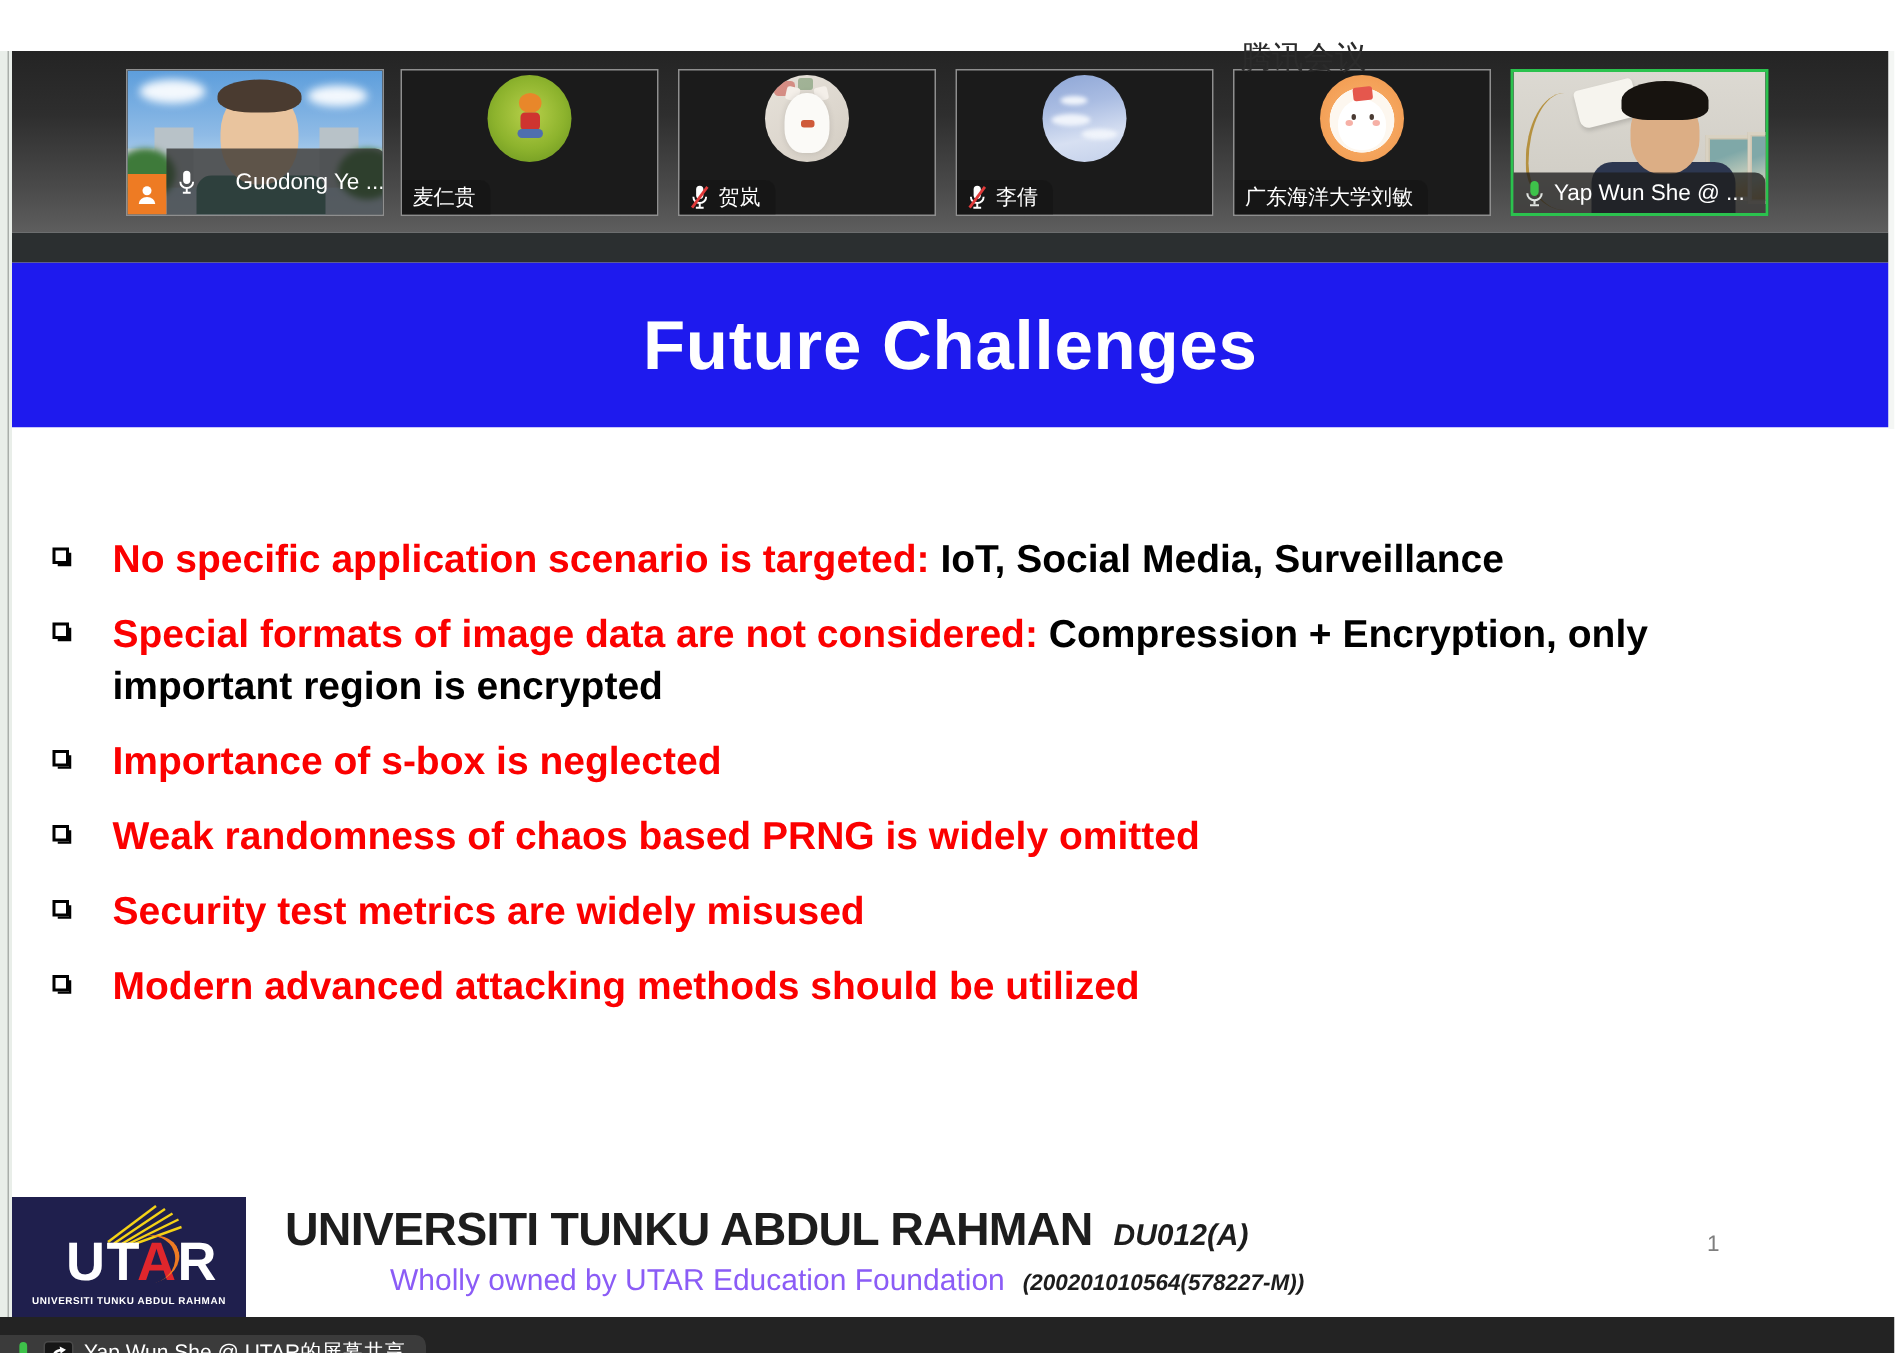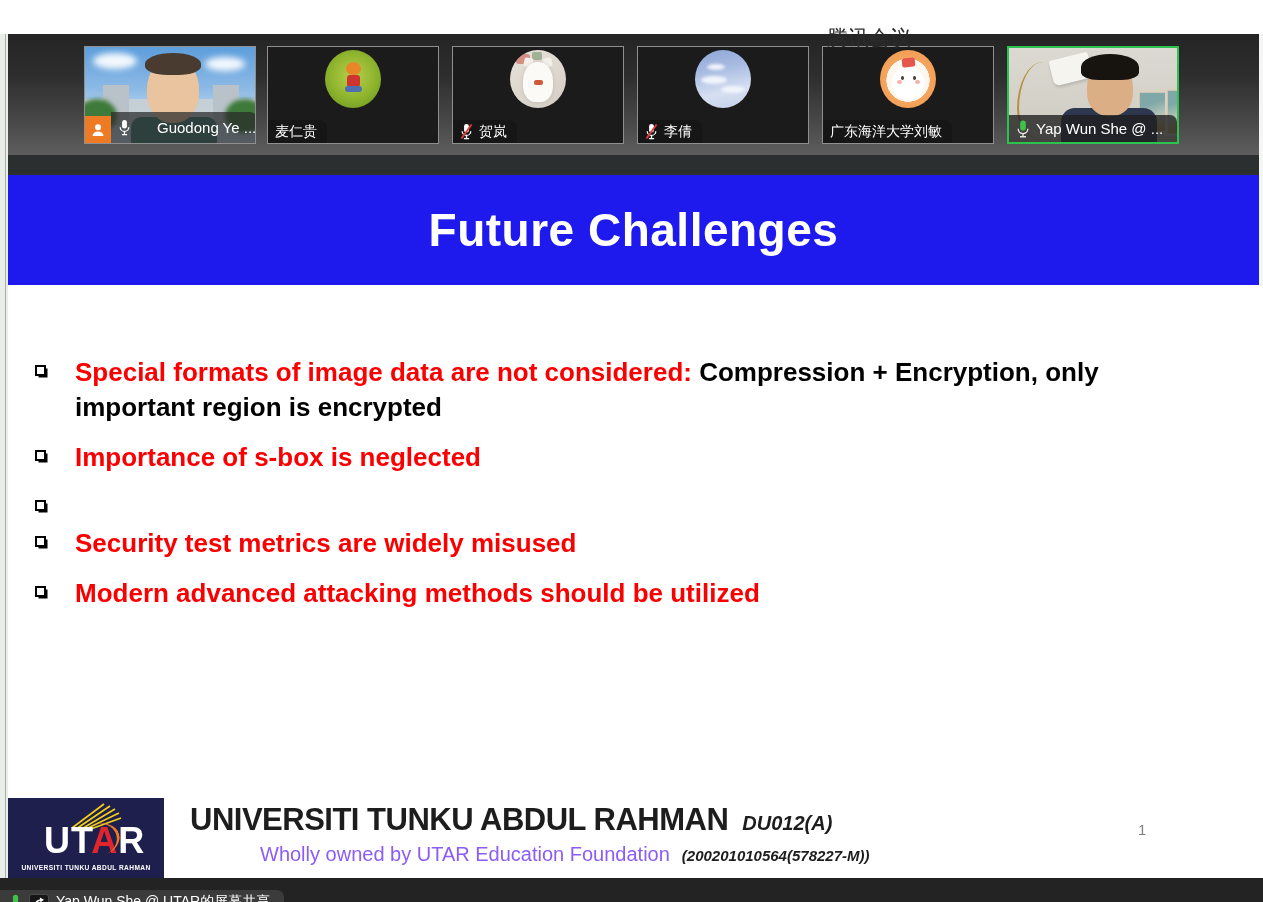--- a/index.html
+++ b/index.html
@@ -64,21 +64,21 @@
   .av5 .bow { position:absolute; left:22px; top:8px; width:13px; height:9px; background:#e5574d; border-radius:2px; transform:rotate(-6deg); }
   .av5 .eye1,.av5 .eye2 { position:absolute; top:26px; width:3px; height:4px; background:#4a3b33; border-radius:50%; }
   .av5 .eye1 { left:21px; } .av5 .eye2 { left:33px; }
   .av5 .cheek1,.av5 .cheek2 { position:absolute; top:30px; width:5px; height:4px; background:#f6b0a6; border-radius:50%; }
   .av5 .cheek1 { left:17px; } .av5 .cheek2 { left:35px; }
 
   
   .name-tag { position:absolute; left:0; bottom:0; height:23px; display:flex; align-items:center; gap:6px;
               background:rgba(22,22,22,.82); color:#fff; font-size:14px; padding:0 10px 0 7px;
               border-radius:0 7px 0 0; white-space:nowrap; max-width:100%; overflow:hidden; }
-  .tile1-tag { left:26px; height:31px; background:rgba(40,40,40,.72); font-size:15px; max-width:146px;gap:26px; }
+  .tile1-tag { left:26px; height:44px; background:rgba(40,40,40,.72); font-size:15px; max-width:146px;gap:26px; }
   .tile6-tag { height:27px; font-size:15px; width:168px; background:rgba(30,30,30,.78); }
   .badge { position:absolute; left:0; bottom:0; width:26px; height:27px; background:#ee7b23; display:flex; align-items:center; justify-content:center; }
   .micsvg { flex:0 0 auto; display:block; }
 
   
   .slide-header { position:absolute; left:8px; top:175px; width:1251px; height:110px; background:#1e1aee; z-index:2;
                   display:flex; align-items:center; justify-content:center; }
   .slide-header h1 { color:#ffffff; font-size:46px; font-weight:700; letter-spacing:.5px; }
 
   .slide-body { position:absolute; left:8px; top:285px; width:1255px; height:593px; background:#ffffff; z-index:2; }
@@ -249,28 +249,33 @@
 
 <div class="slide-header">
   <h1>Future Challenges</h1>
 </div>
 
 <div class="slide-body">
 
   <div class="bullets">
     <div class="bullet-item">
       <span class="bullet-sq"></span>
+      <span class="bullet-text"><span class="red">No specific application scenario is targeted:</span><span> IoT, Social Media, Surveillance</span></span>
+    </div>
+    <div class="bullet-item">
+      <span class="bullet-sq"></span>
       <span class="bullet-text"><span class="red">Special formats of image data are not considered:</span><span> Compression + Encryption, only important region is encrypted</span></span>
     </div>
     <div class="bullet-item">
       <span class="bullet-sq"></span>
       <span class="bullet-text"><span class="red">Importance of s-box is neglected</span><span></span></span>
     </div>
     <div class="bullet-item">
       <span class="bullet-sq"></span>
+      <span class="bullet-text"><span class="red">Weak randomness of chaos based PRNG is widely omitted</span><span></span></span>
     </div>
     <div class="bullet-item">
       <span class="bullet-sq"></span>
       <span class="bullet-text"><span class="red">Security test metrics are widely misused</span><span></span></span>
     </div>
     <div class="bullet-item">
       <span class="bullet-sq"></span>
       <span class="bullet-text"><span class="red">Modern advanced attacking methods should be utilized</span><span></span></span>
     </div>
   </div>

